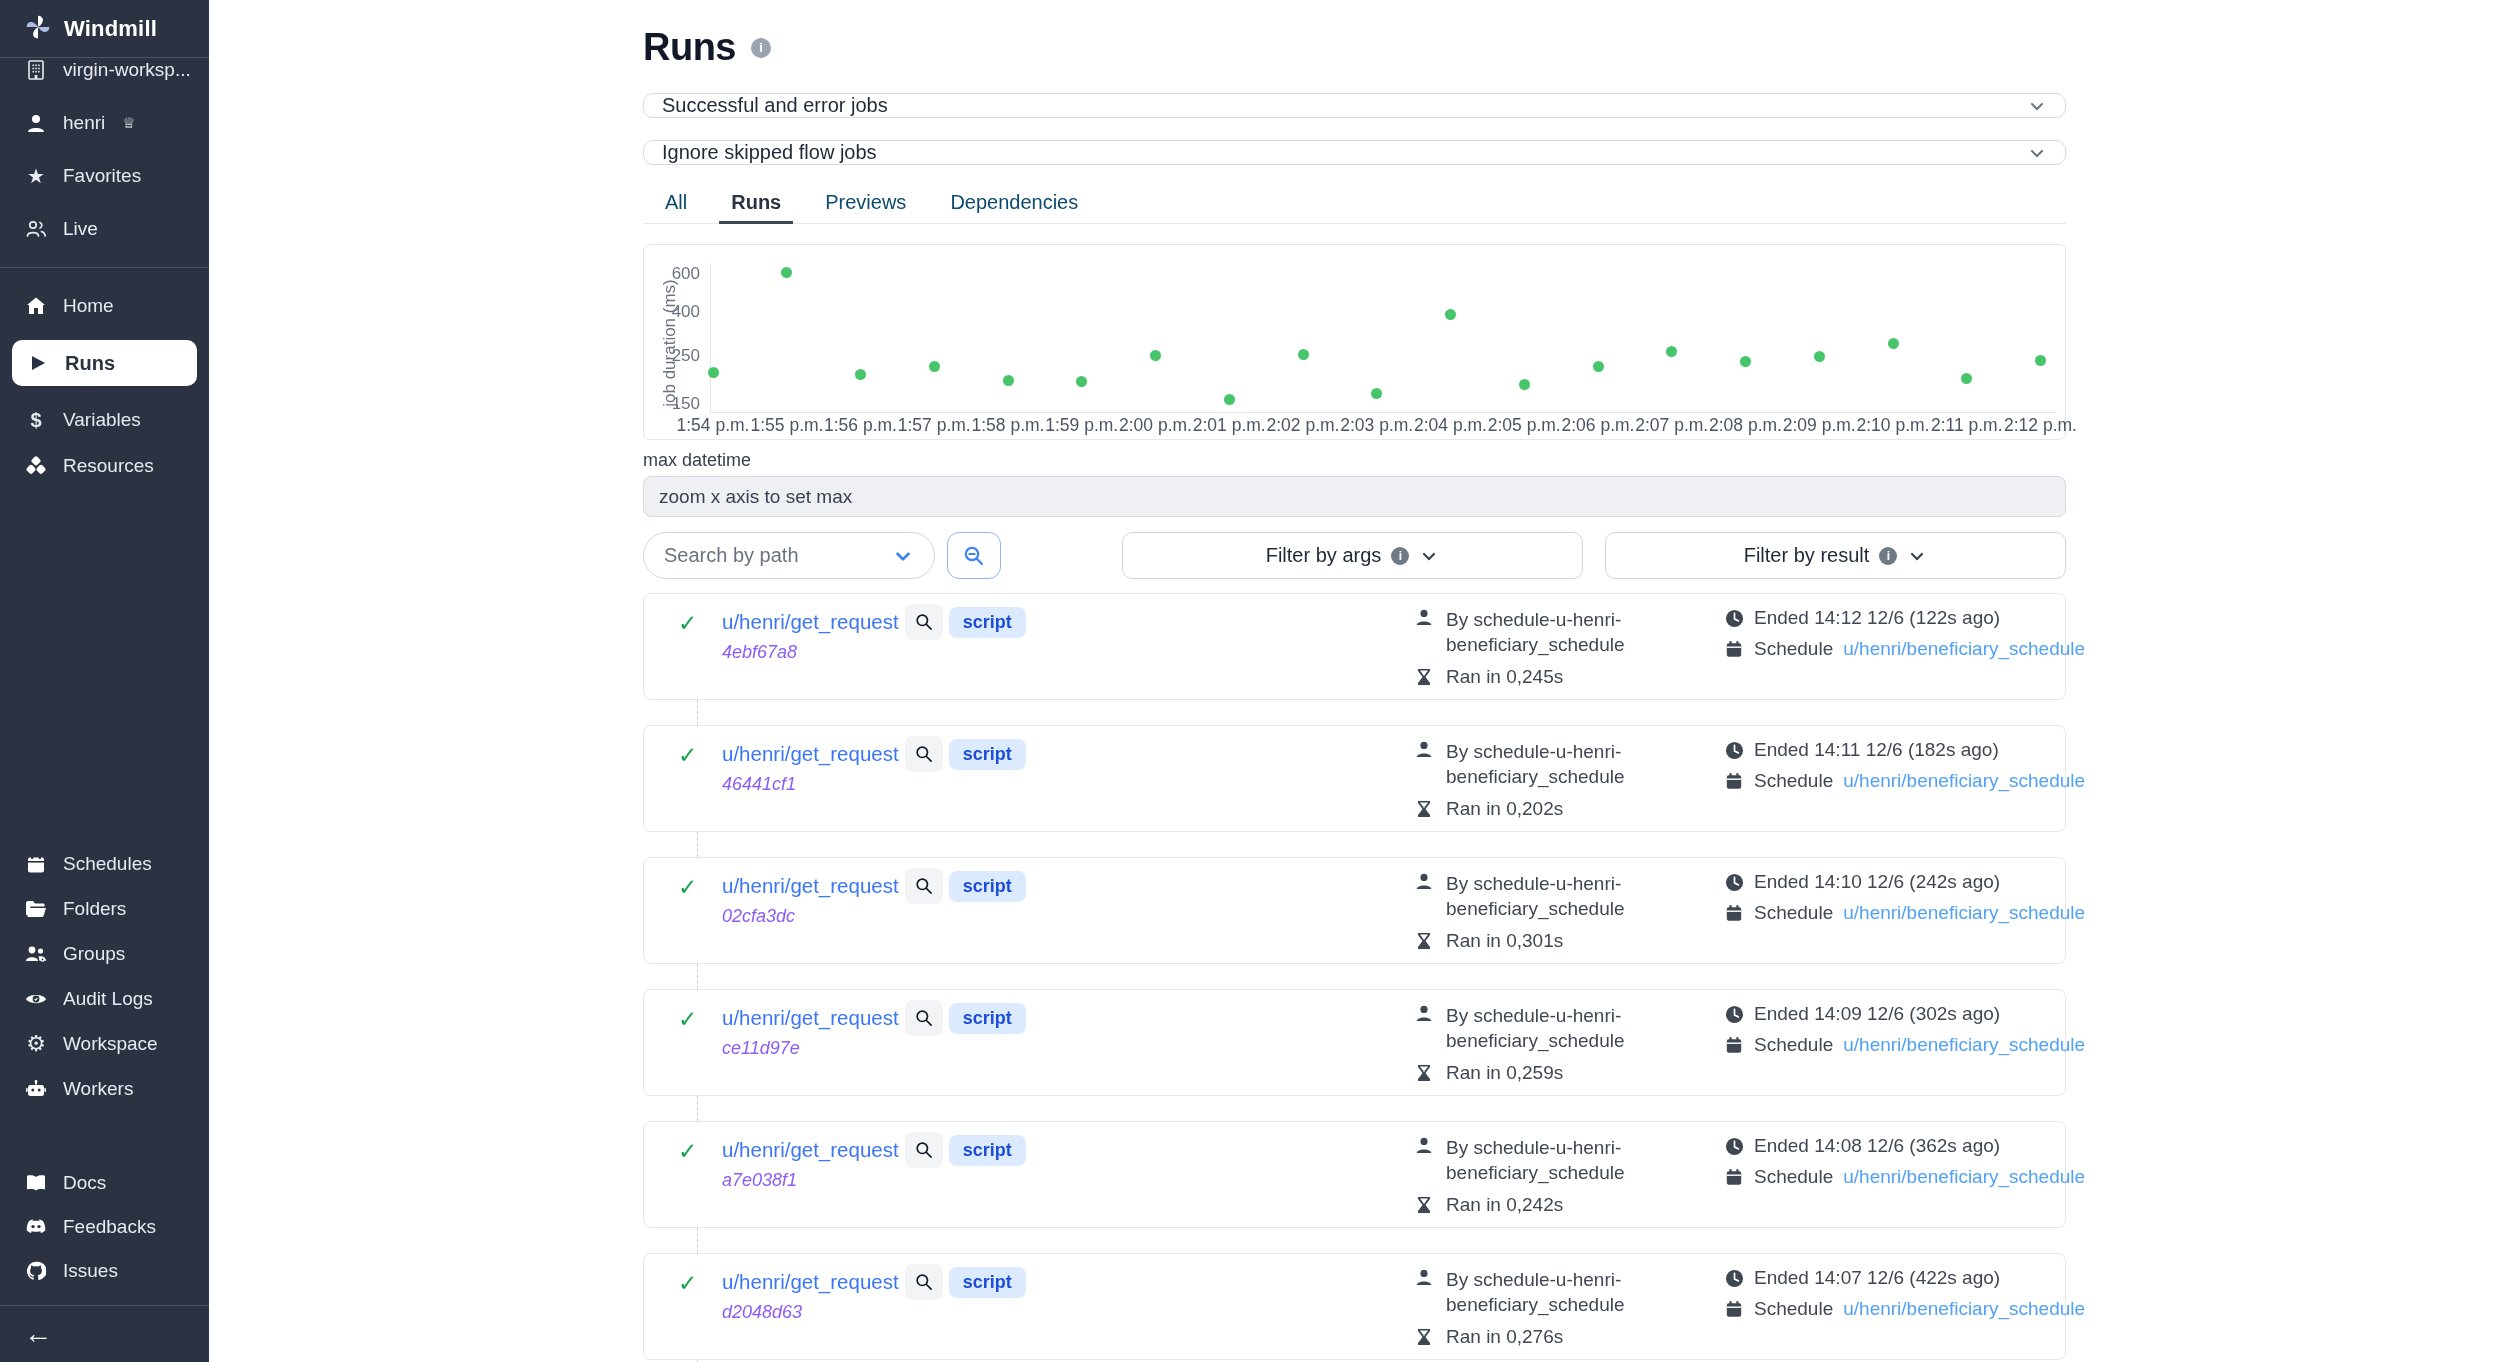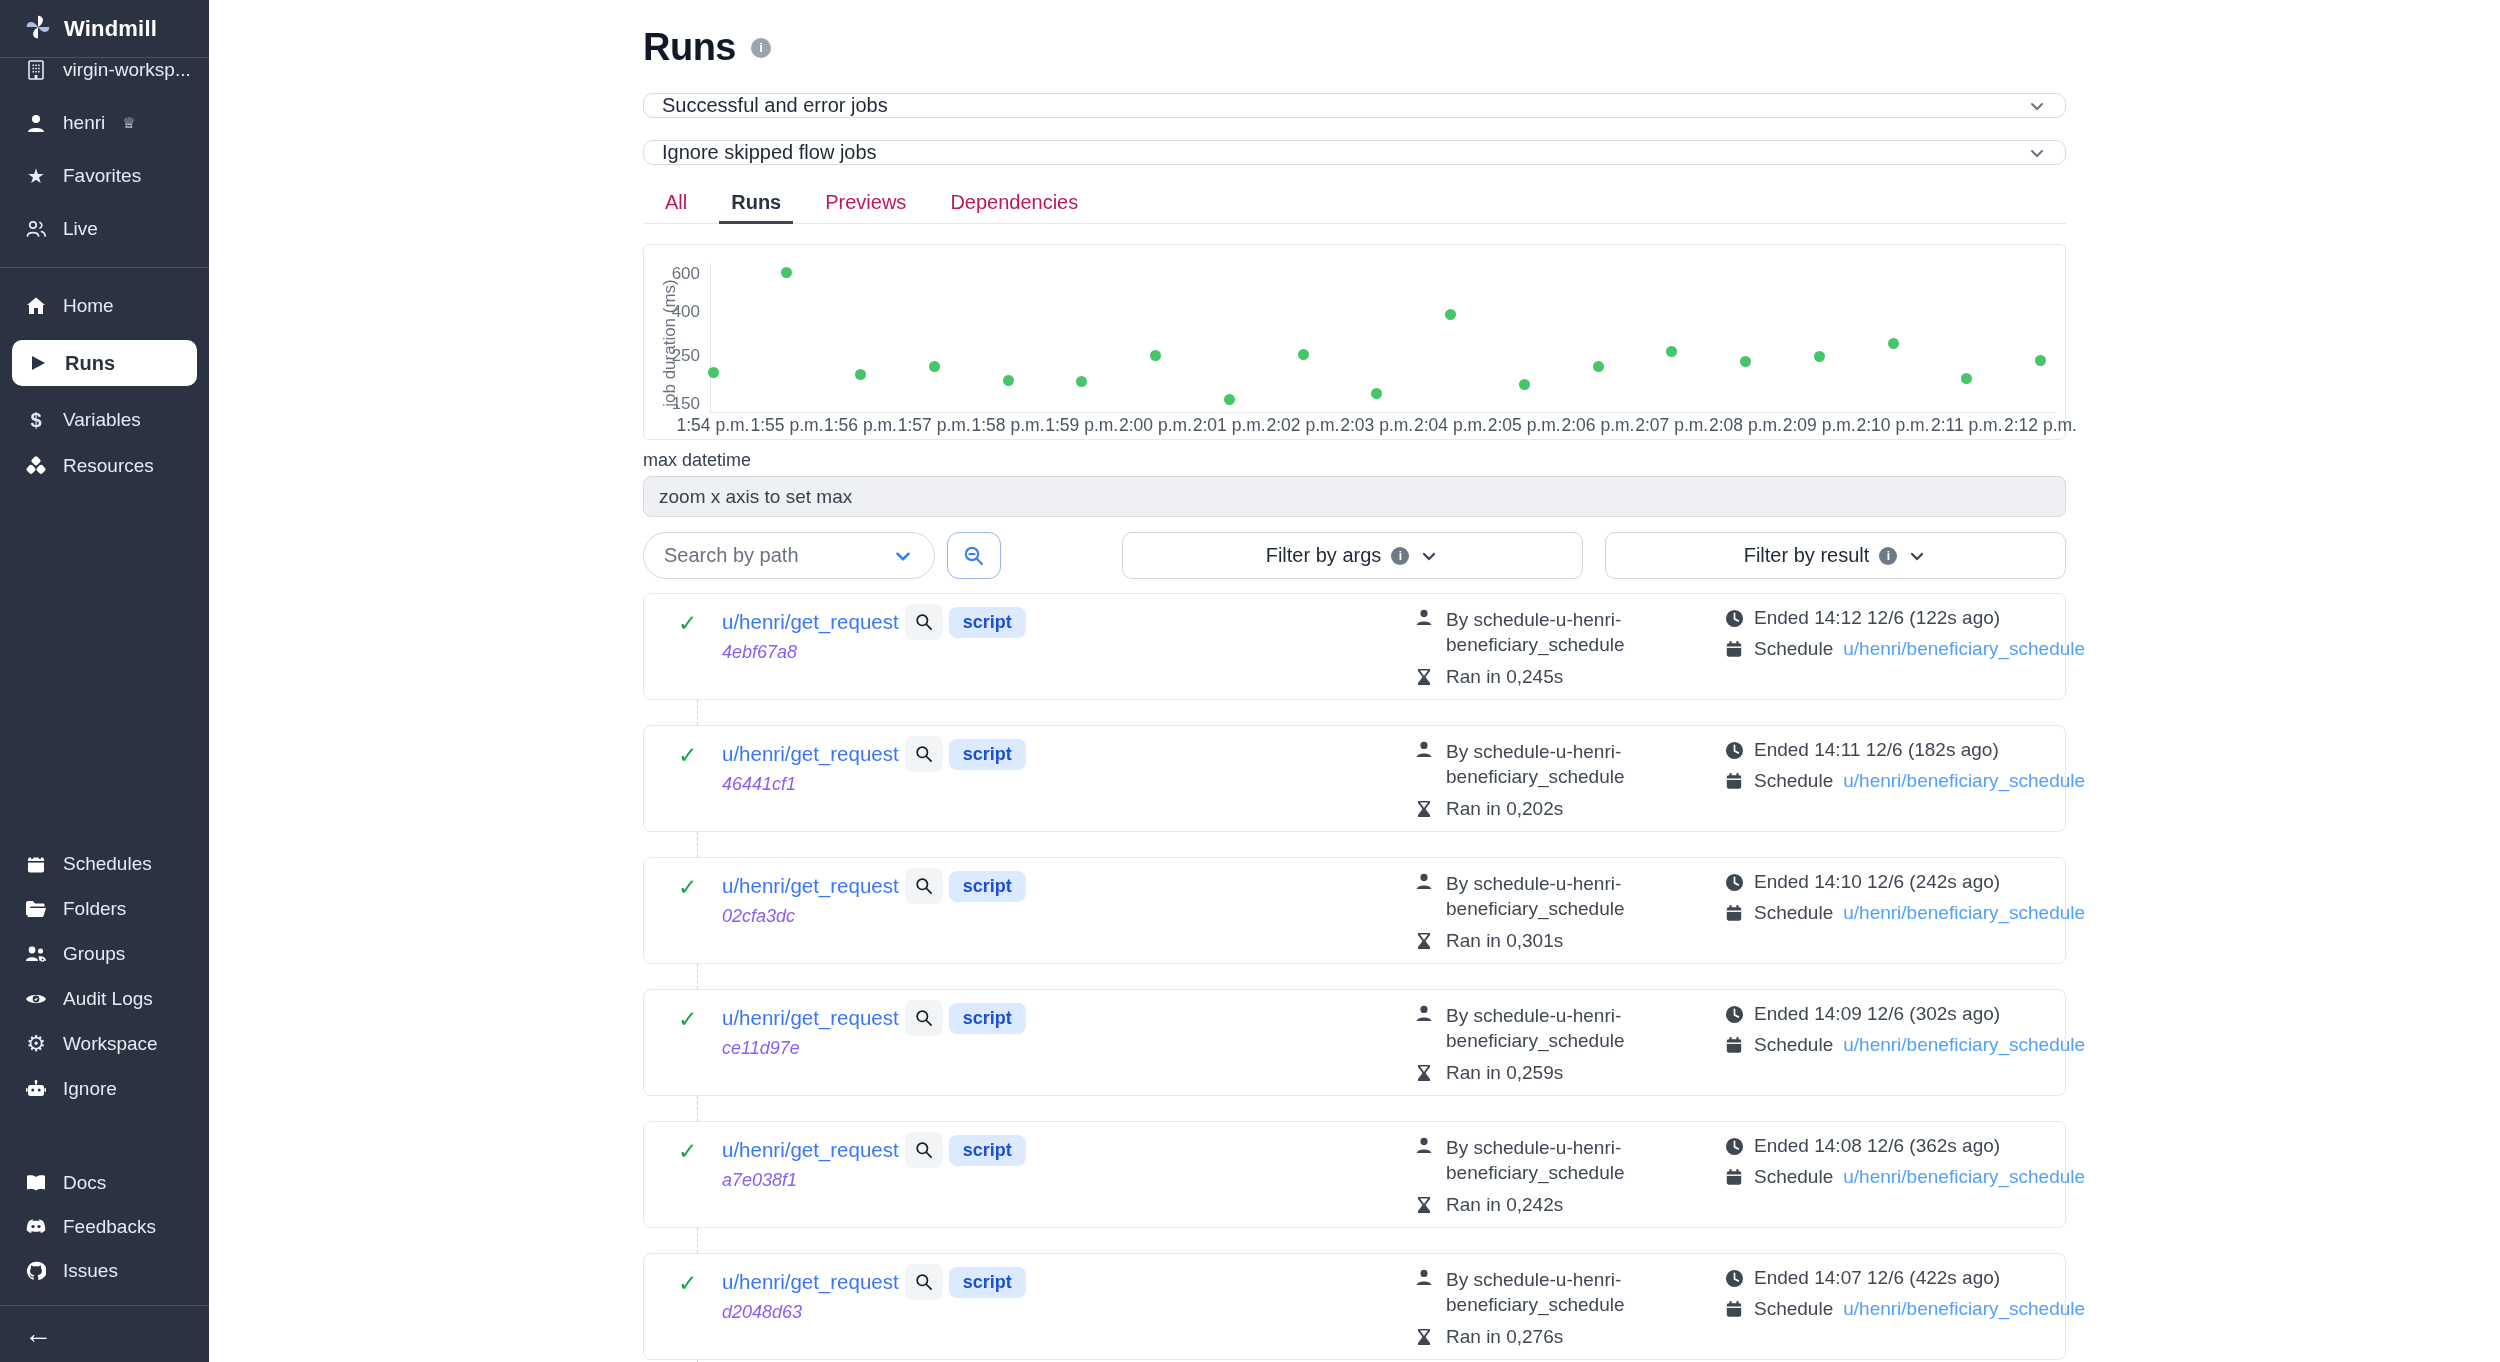--- a/index.html
+++ b/index.html
@@ -59,21 +59,21 @@
   .select-row { display:flex; gap:22px; margin-top:24px;flex-direction:column; }
   .big-select {
     flex:1; height:51px; border:1px solid #d6dae1; border-radius:10px;
     display:flex; align-items:center; justify-content:space-between;
     padding:0 18px; font-size:20px; color:#1f2937; background:#fff; cursor:pointer;
   }
 
   .tabs { display:flex; margin-top:16px; border-bottom:1px solid #e5e7eb; }
   .tab {
     padding:0 22px; height:42px; display:flex; align-items:center;
-    font-size:20px; color:#be185d; cursor:pointer; position:relative;
+    font-size:20px; color:#0c4a6e; cursor:pointer; position:relative;
   }
   .tab.active { font-weight:700; color:#2b3241; }
   .tab.active::after {
     content:""; position:absolute; left:10px; right:10px; bottom:-1px; height:3px; background:#3f4753;
   }
 
   
   .chart-box {
     position:relative; margin-top:20px; height:196px;
     border:1px solid #e5e7eb; border-radius:6px; background:#fff;
@@ -300,21 +300,21 @@
           <svg width="22" height="20" viewBox="0 0 22 20" fill="#ffffff">
             <rect x="3" y="6" width="16" height="11" rx="2.5"></rect>
             <rect x="10" y="2.5" width="2" height="3"></rect>
             <circle cx="11" cy="2.5" r="1.4"></circle>
             <circle cx="7.8" cy="11" r="1.5" fill="#2b3241"></circle>
               <circle cx="14.2" cy="11" r="1.5" fill="#2b3241"></circle>
             <rect x="1" y="9" width="1.6" height="4" rx="0.8"></rect>
               <rect x="19.4" y="9" width="1.6" height="4" rx="0.8"></rect>
           </svg>
         </span>
-        <span>Ignore</span>
+        <span>Workers</span>
       </div>
     </div>
 
     <div class="sb-group g4">
       <div class="side-item">
         <span class="ic">
           <svg width="22" height="18" viewBox="0 0 22 18" fill="#ffffff">
             <path d="M11 3 C9 1.2 5.5 1 2 1.8 L2 15.4 C5.5 14.6 9 14.8 11 16.4 Z"></path>
             <path d="M11 3 C13 1.2 16.5 1 20 1.8 L20 15.4 C16.5 14.6 13 14.8 11 16.4 Z"></path>
           </svg>

